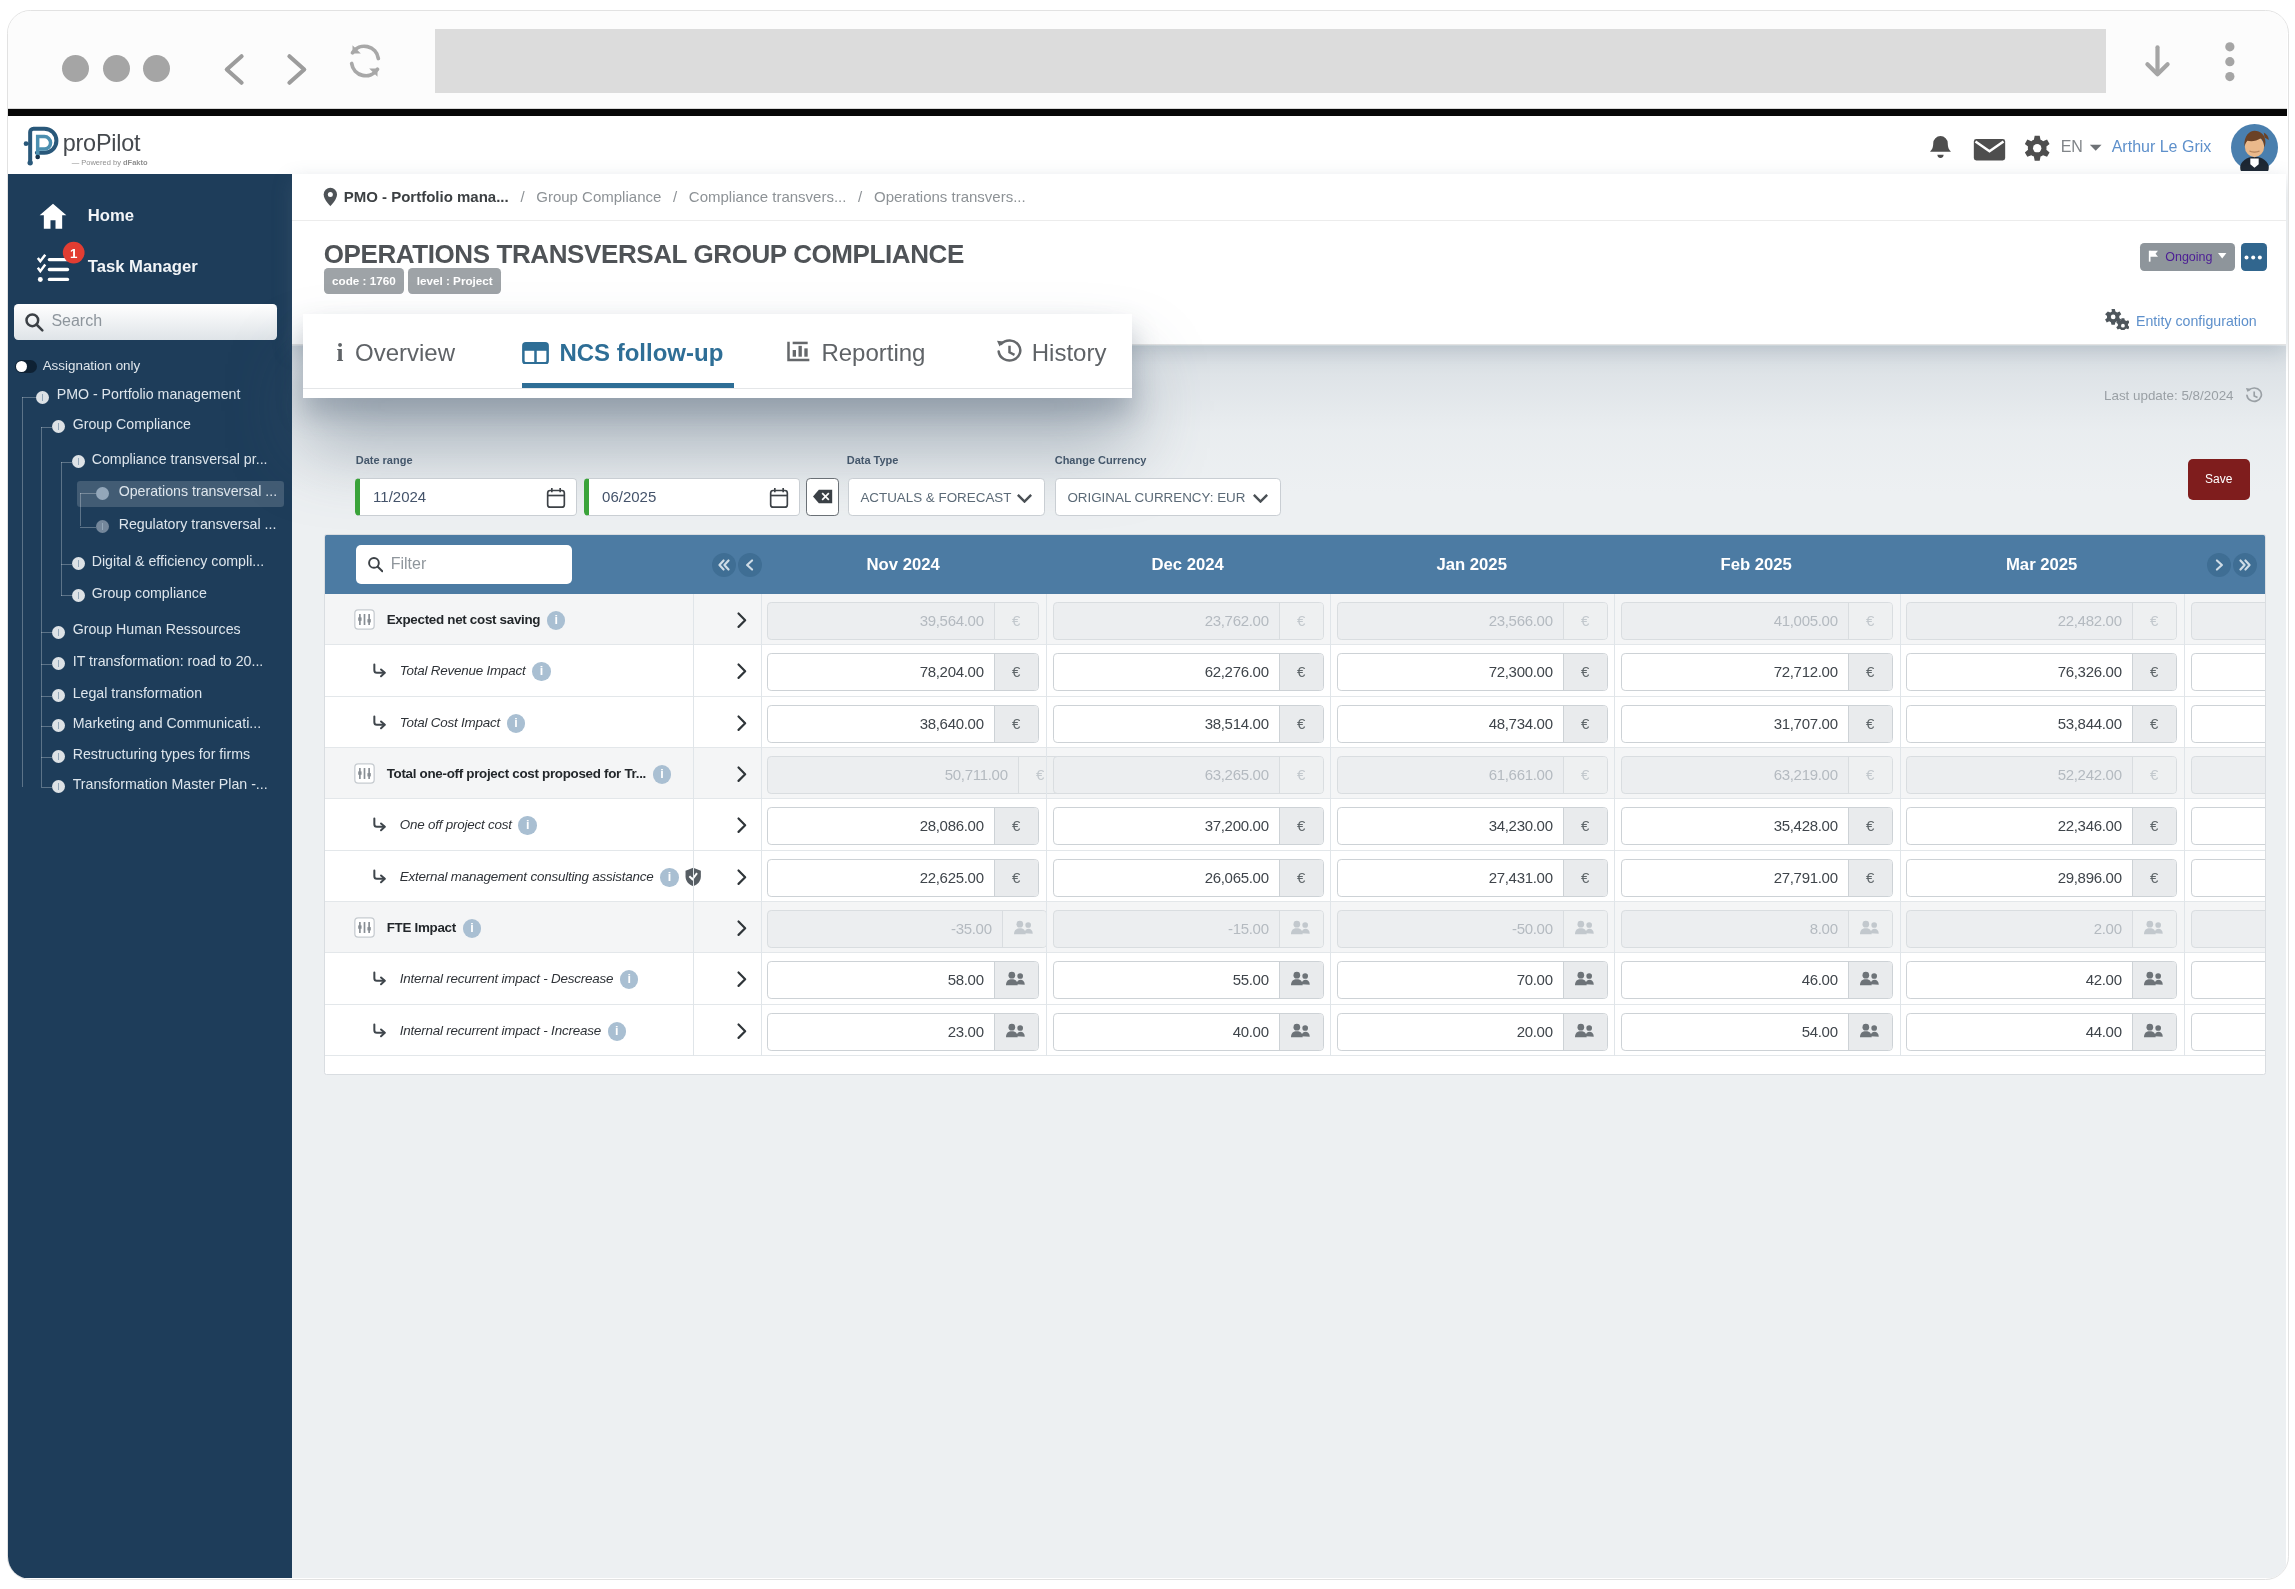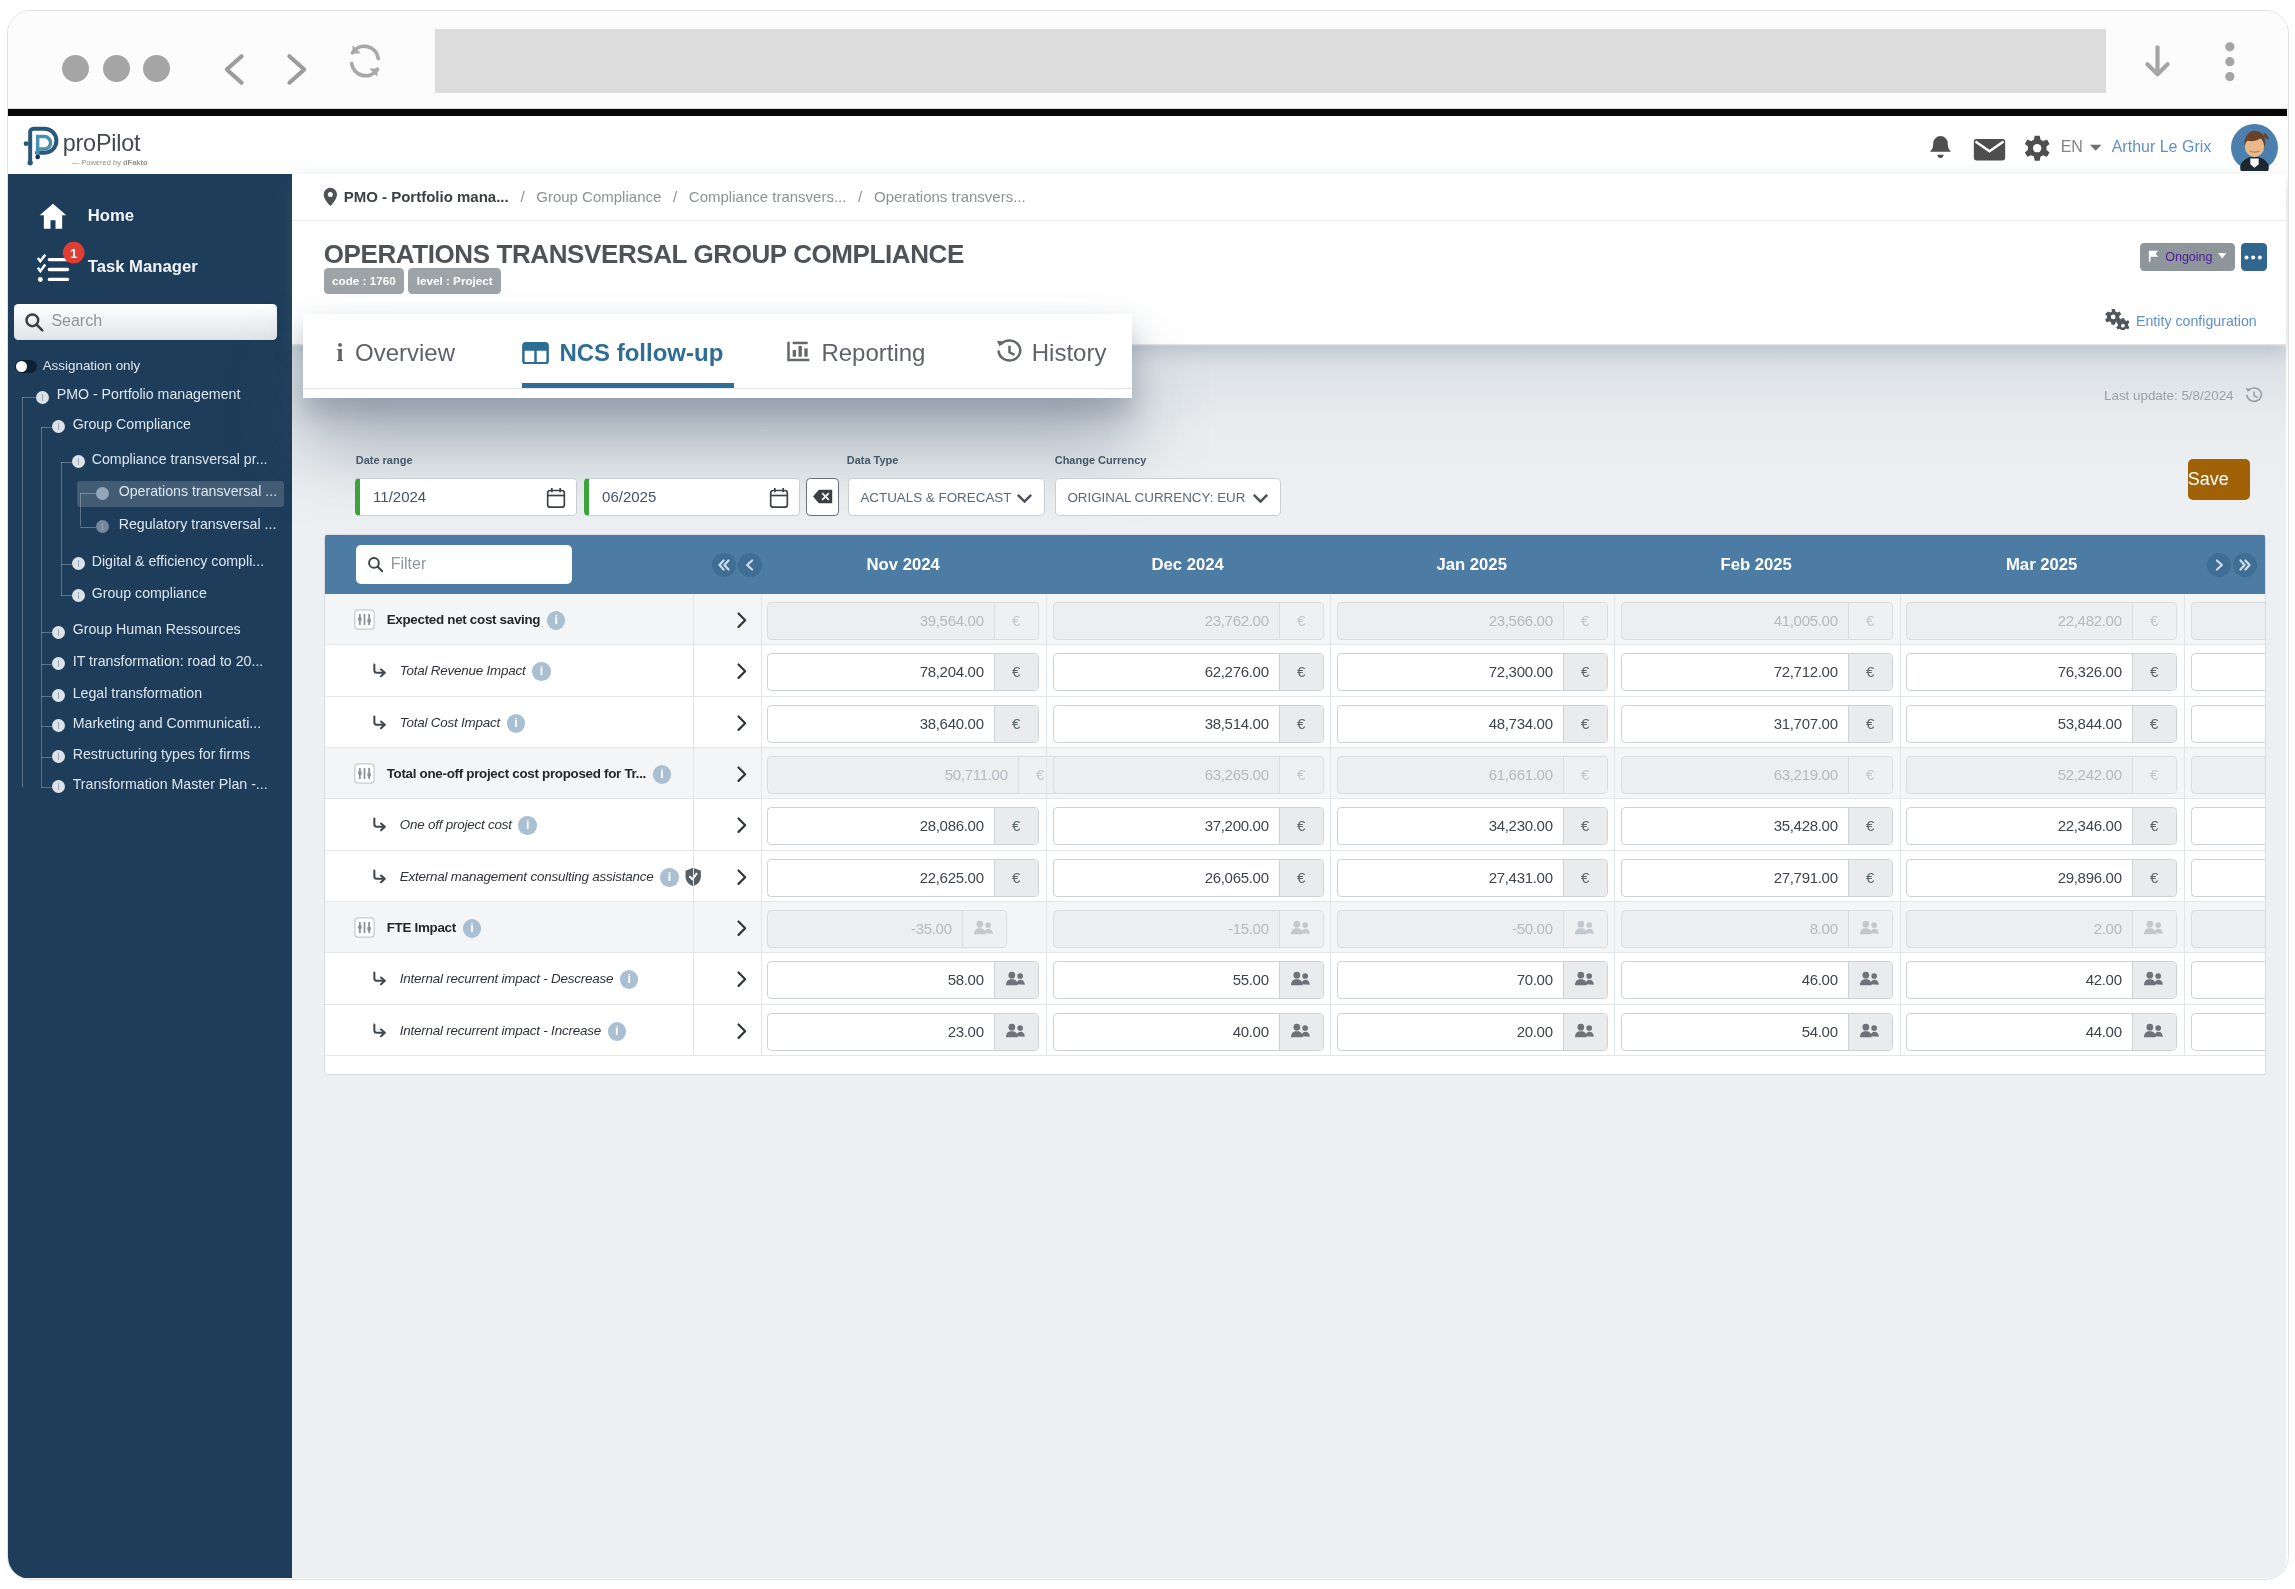--- a/index.html
+++ b/index.html
@@ -44,21 +44,21 @@
 .tab{position:absolute;top:0;height:80px;font-size:24px;color:#5f6367;font-weight:400}
 .tabactive{color:#2e6e96;font-weight:700}
 .tabhair{position:absolute;left:0;top:74px;width:829px;height:0.8px;background:#e4e6e8}
 .tabline{position:absolute;left:219px;top:69px;width:212px;height:5px;background:#2e6e96}
 .gradshadow{position:absolute;left:0;top:172px;width:1994px;height:188px;background:linear-gradient(180deg,rgba(145,160,175,.22),rgba(200,210,218,.1) 45%,rgba(237,240,242,0) 78%)}
 .lastupd{position:absolute;right:22.6px;top:213px;font-size:13.4px;color:#9aa0a5}
 .flabel{position:absolute;top:280px;font-size:11px;font-weight:700;color:#44576b}
 .finput{position:absolute;top:304px;height:38px;background:#fff;border:0.8px solid #c9ced3;border-radius:4.2px}
 .dgreen{border-left:5px solid #3aa33a;border-radius:4.2px}
 .dtext{position:absolute;left:13.4px;top:9.2px;font-size:15px;color:#44536a}
-.save{position:absolute;left:1896px;top:285px;width:62px;height:41px;background:#a16207;border-radius:5px;color:#fff;font-size:18px;text-align:left;line-height:41px}
+.save{position:absolute;left:1896px;top:285px;width:62px;height:41px;background:#7f1d1d;border-radius:5px;color:#fff;font-size:12px;text-align:center;line-height:41px}
 
 .table{position:absolute;left:32px;top:360px;width:1942px;height:541px;background:#fff;border:0.8px solid #d9dde1;overflow:hidden;border-radius:2.5px}
 .thead{position:absolute;left:0;top:0;width:1942px;height:59px;background:#4c7ba3}
 .mon{position:absolute;top:0;height:59px;line-height:59px;text-align:center;color:#fff;font-size:16.7px;font-weight:700}
 .filter{position:absolute;left:31px;top:10px;width:216px;height:39px;background:#fff;border-radius:5px}
 .filter span{position:absolute;left:35px;top:10px;font-size:16px;color:#8f969c}
 .ncirc{position:absolute;width:24px;height:24px;border-radius:50%;background:#3f6e94;top:17.6px}
 .row{position:absolute;left:0;width:1942px;height:52px;border-bottom:0.8px solid #e3e7ea;background:#fff}
 .grow{background:#f4f5f6}
 .vline{position:absolute;top:59px;width:0.8px;height:462px;background:#e0e5e9;z-index:3}
@@ -641,21 +641,21 @@
               <line x1="12.5" y1="6" x2="12.5" y2="19"></line>
               <line x1="18" y1="6" x2="18" y2="19"></line>
             </g>
             <rect x="5" y="10" width="4" height="4" fill="#878d93"></rect>
             <rect x="16" y="12" width="4" height="4" fill="#878d93"></rect>
           </svg>
           <div class="glabel">FTE Impact<span class="info">i</span></div>
           <svg width="11.7" height="18.4" viewBox="0 0 14 22" style="position:absolute;left:411px;top:16.7px">
             <polyline points="3,3 11,11 3,19" fill="none" stroke="#2f3539" stroke-width="2.6" stroke-linecap="round" stroke-linejoin="round"></polyline>
           </svg>
-          <div class="ig ro" style="left:442px;width:240px">
+          <div class="ig ro" style="left:442px;width:280px">
             <span class="v">-35.00</span>
             <span class="u" style="padding-top:9.2px;line-height:0"><svg width="22" height="16.7" viewBox="0 0 26 20">
                 <g fill="#c2c8cd">
                   <circle cx="8" cy="5" r="4"></circle>
                   <path d="M1 17 c0-5 3-7 7-7 s7 2 7 7z"></path>
                   <circle cx="18" cy="6" r="3.4"></circle>
                   <path d="M13.5 16 c.5-4 2.5-5.5 5-5.5 s5 2 5 6z"></path>
                 </g>
               </svg></span>
           </div>

